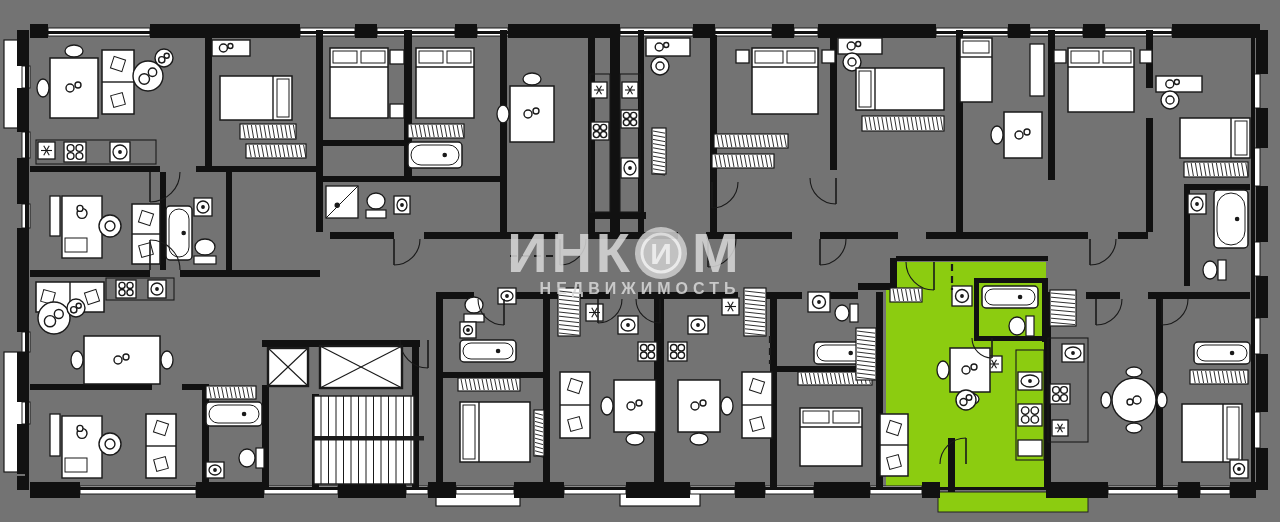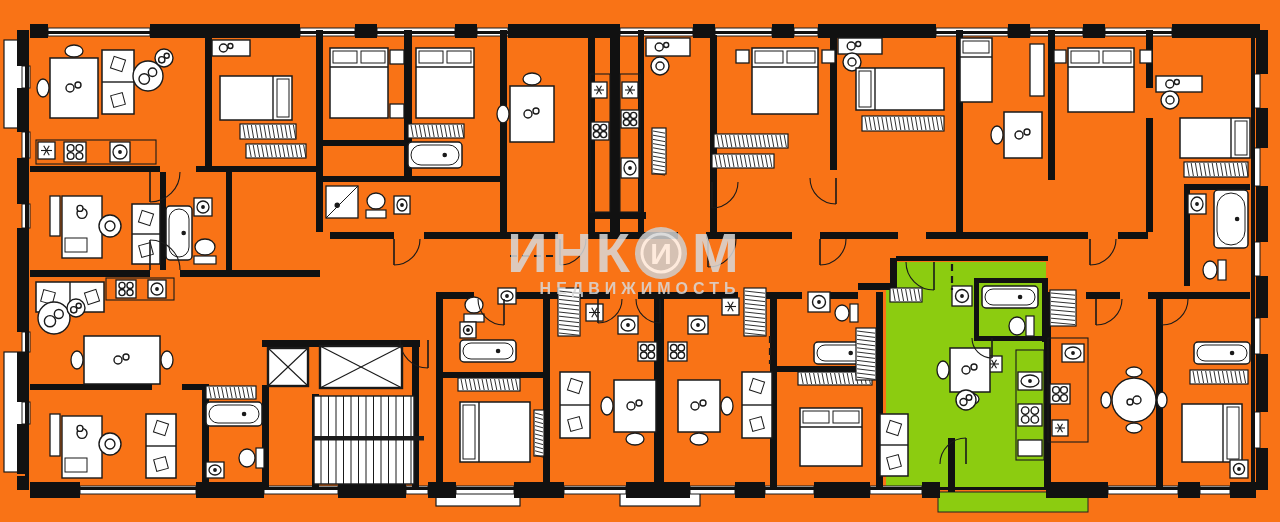--- a/index.html
+++ b/index.html
@@ -1,16 +1,16 @@
 <!DOCTYPE html>
 <html><head>
 <meta charset="utf-8">
 <style>
   html,body{margin:0;padding:0;background:#ffffff;}
-  .stage{position:relative;width:1280px;height:522px;background:#f97316;overflow:hidden;
+  .stage{position:relative;width:1280px;height:522px;background:#737373;overflow:hidden;
          font-family:"Liberation Sans", sans-serif;}
   svg{display:block}
   .wm-main{font-family:"Liberation Sans",sans-serif;font-weight:bold;font-size:56px;letter-spacing:4px;}
   .wm-sub{font-family:"Liberation Sans",sans-serif;font-weight:bold;font-size:16px;letter-spacing:5px;}
   .wm-glyph{font-family:"Liberation Sans",sans-serif;font-weight:bold;font-size:30px;}
 </style>
 </head>
 <body>
 
 <div class="stage">

